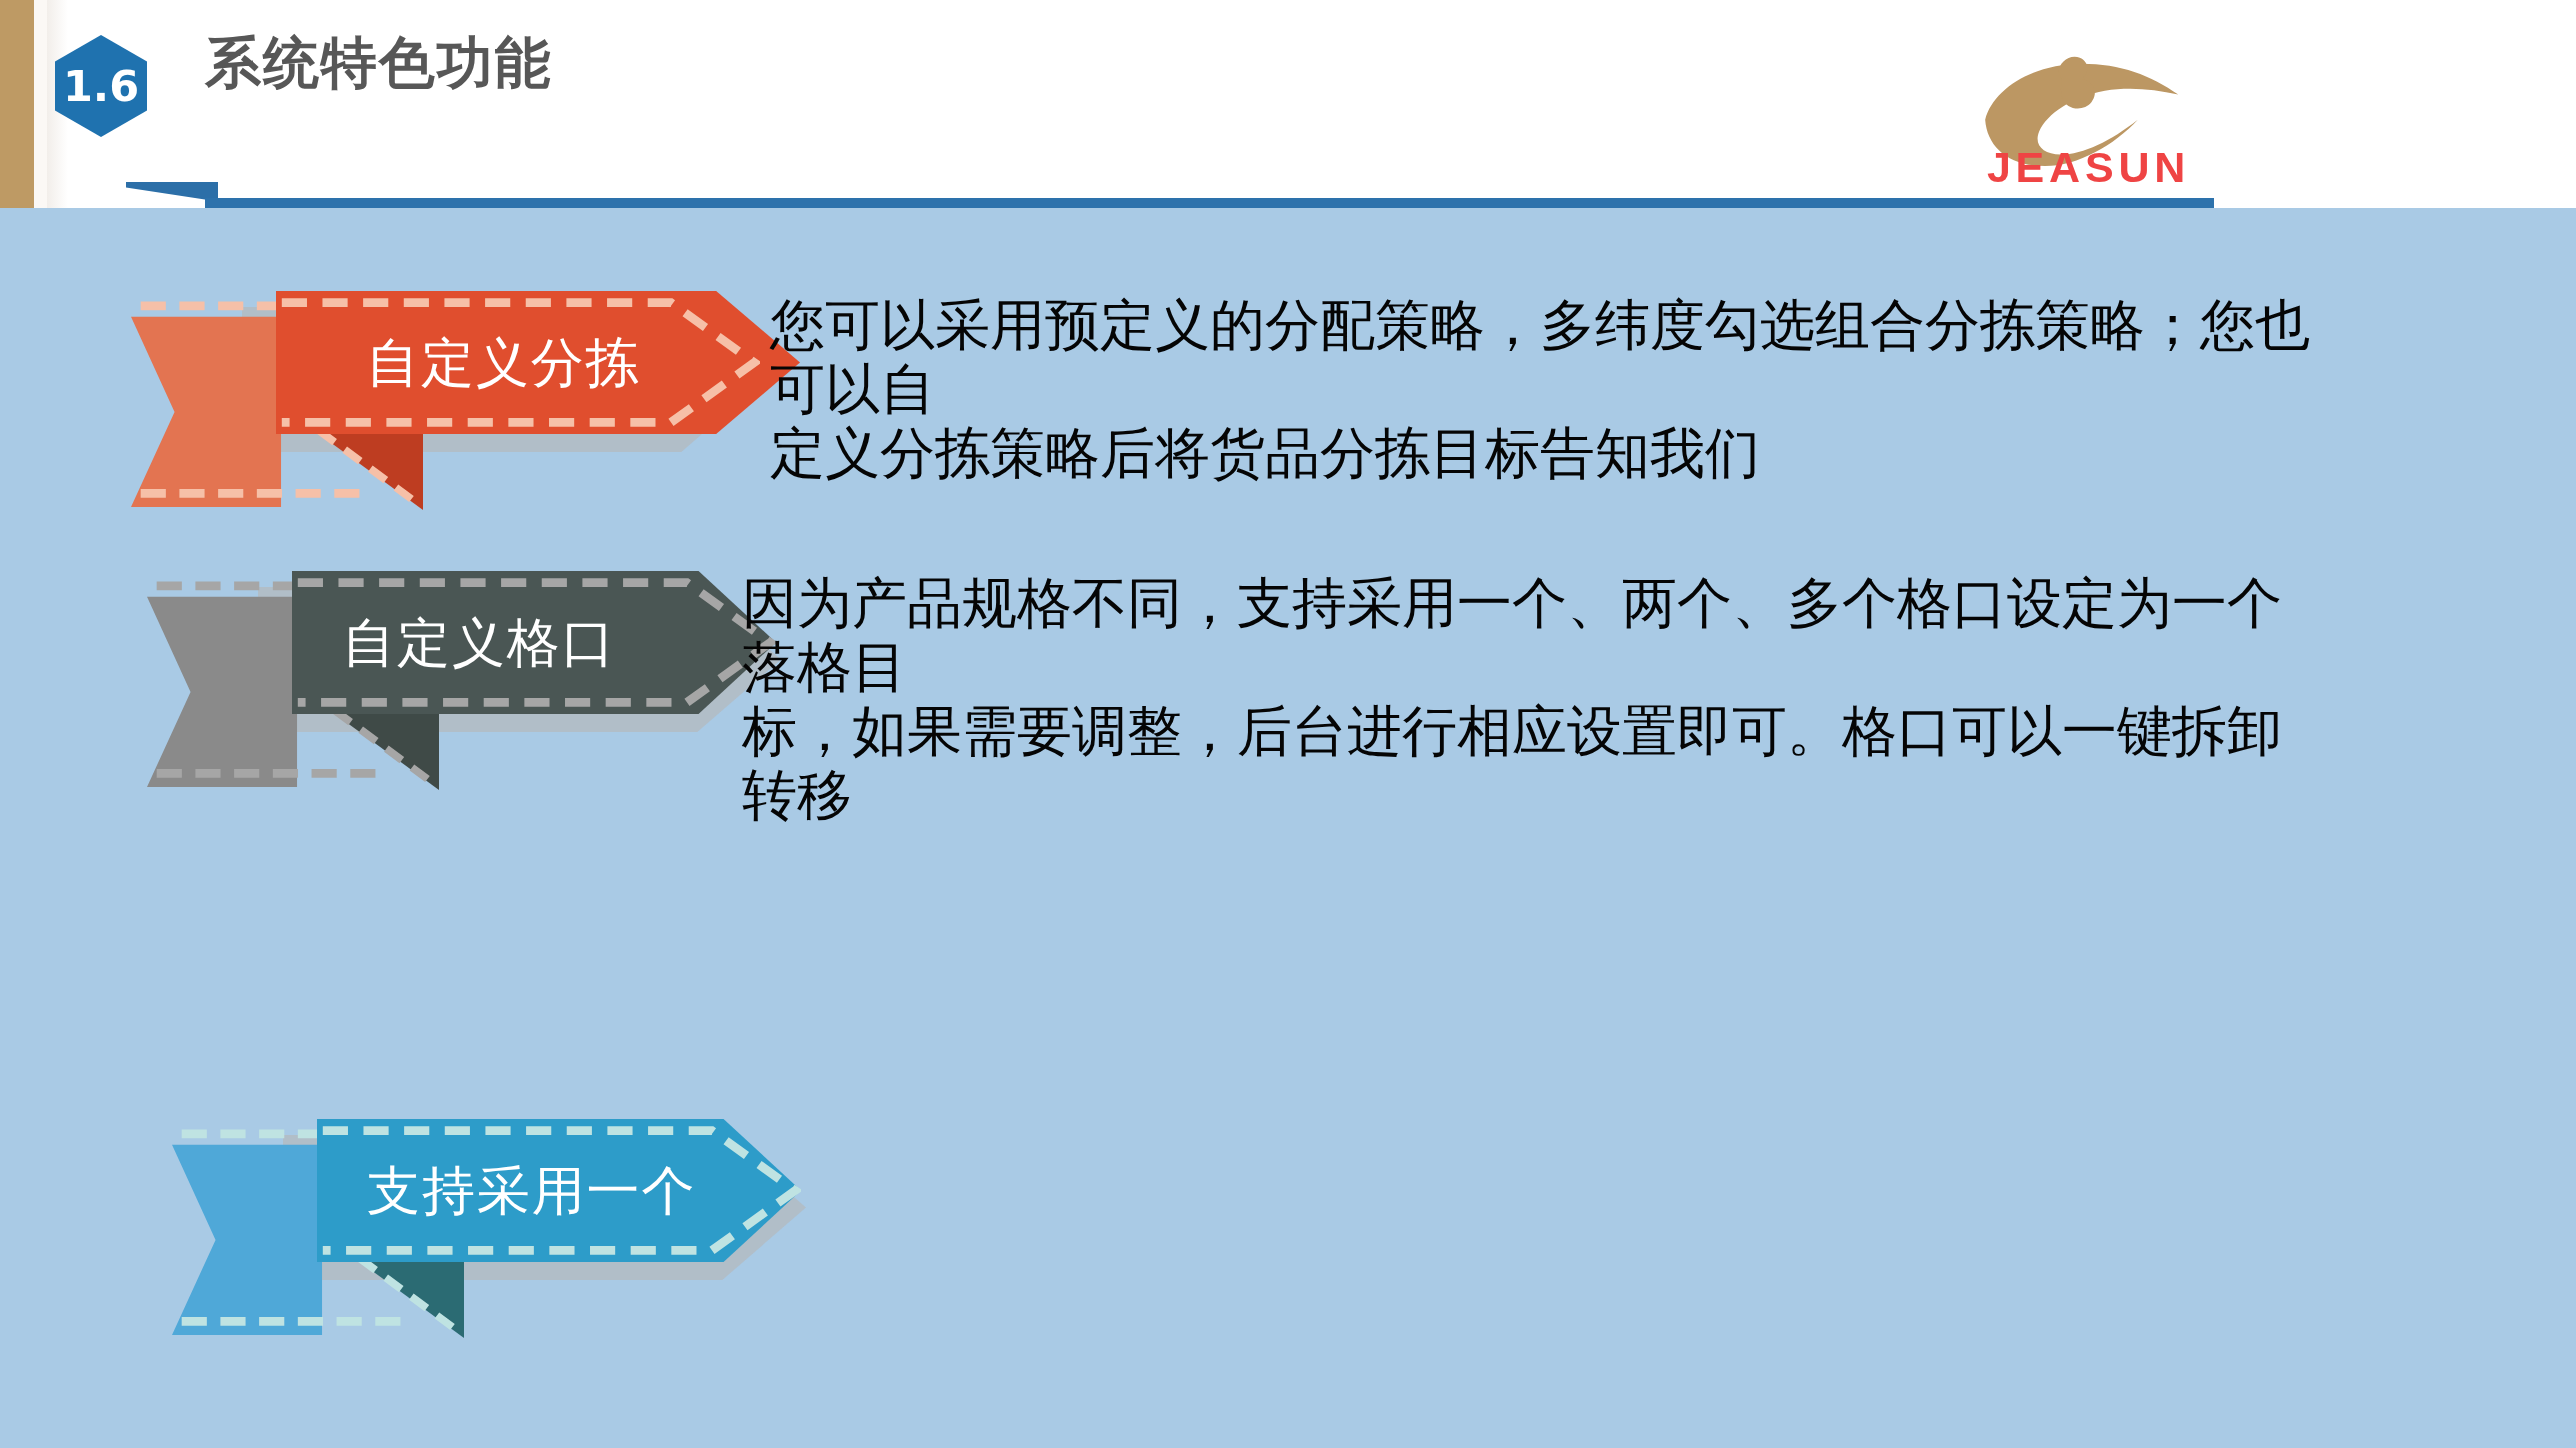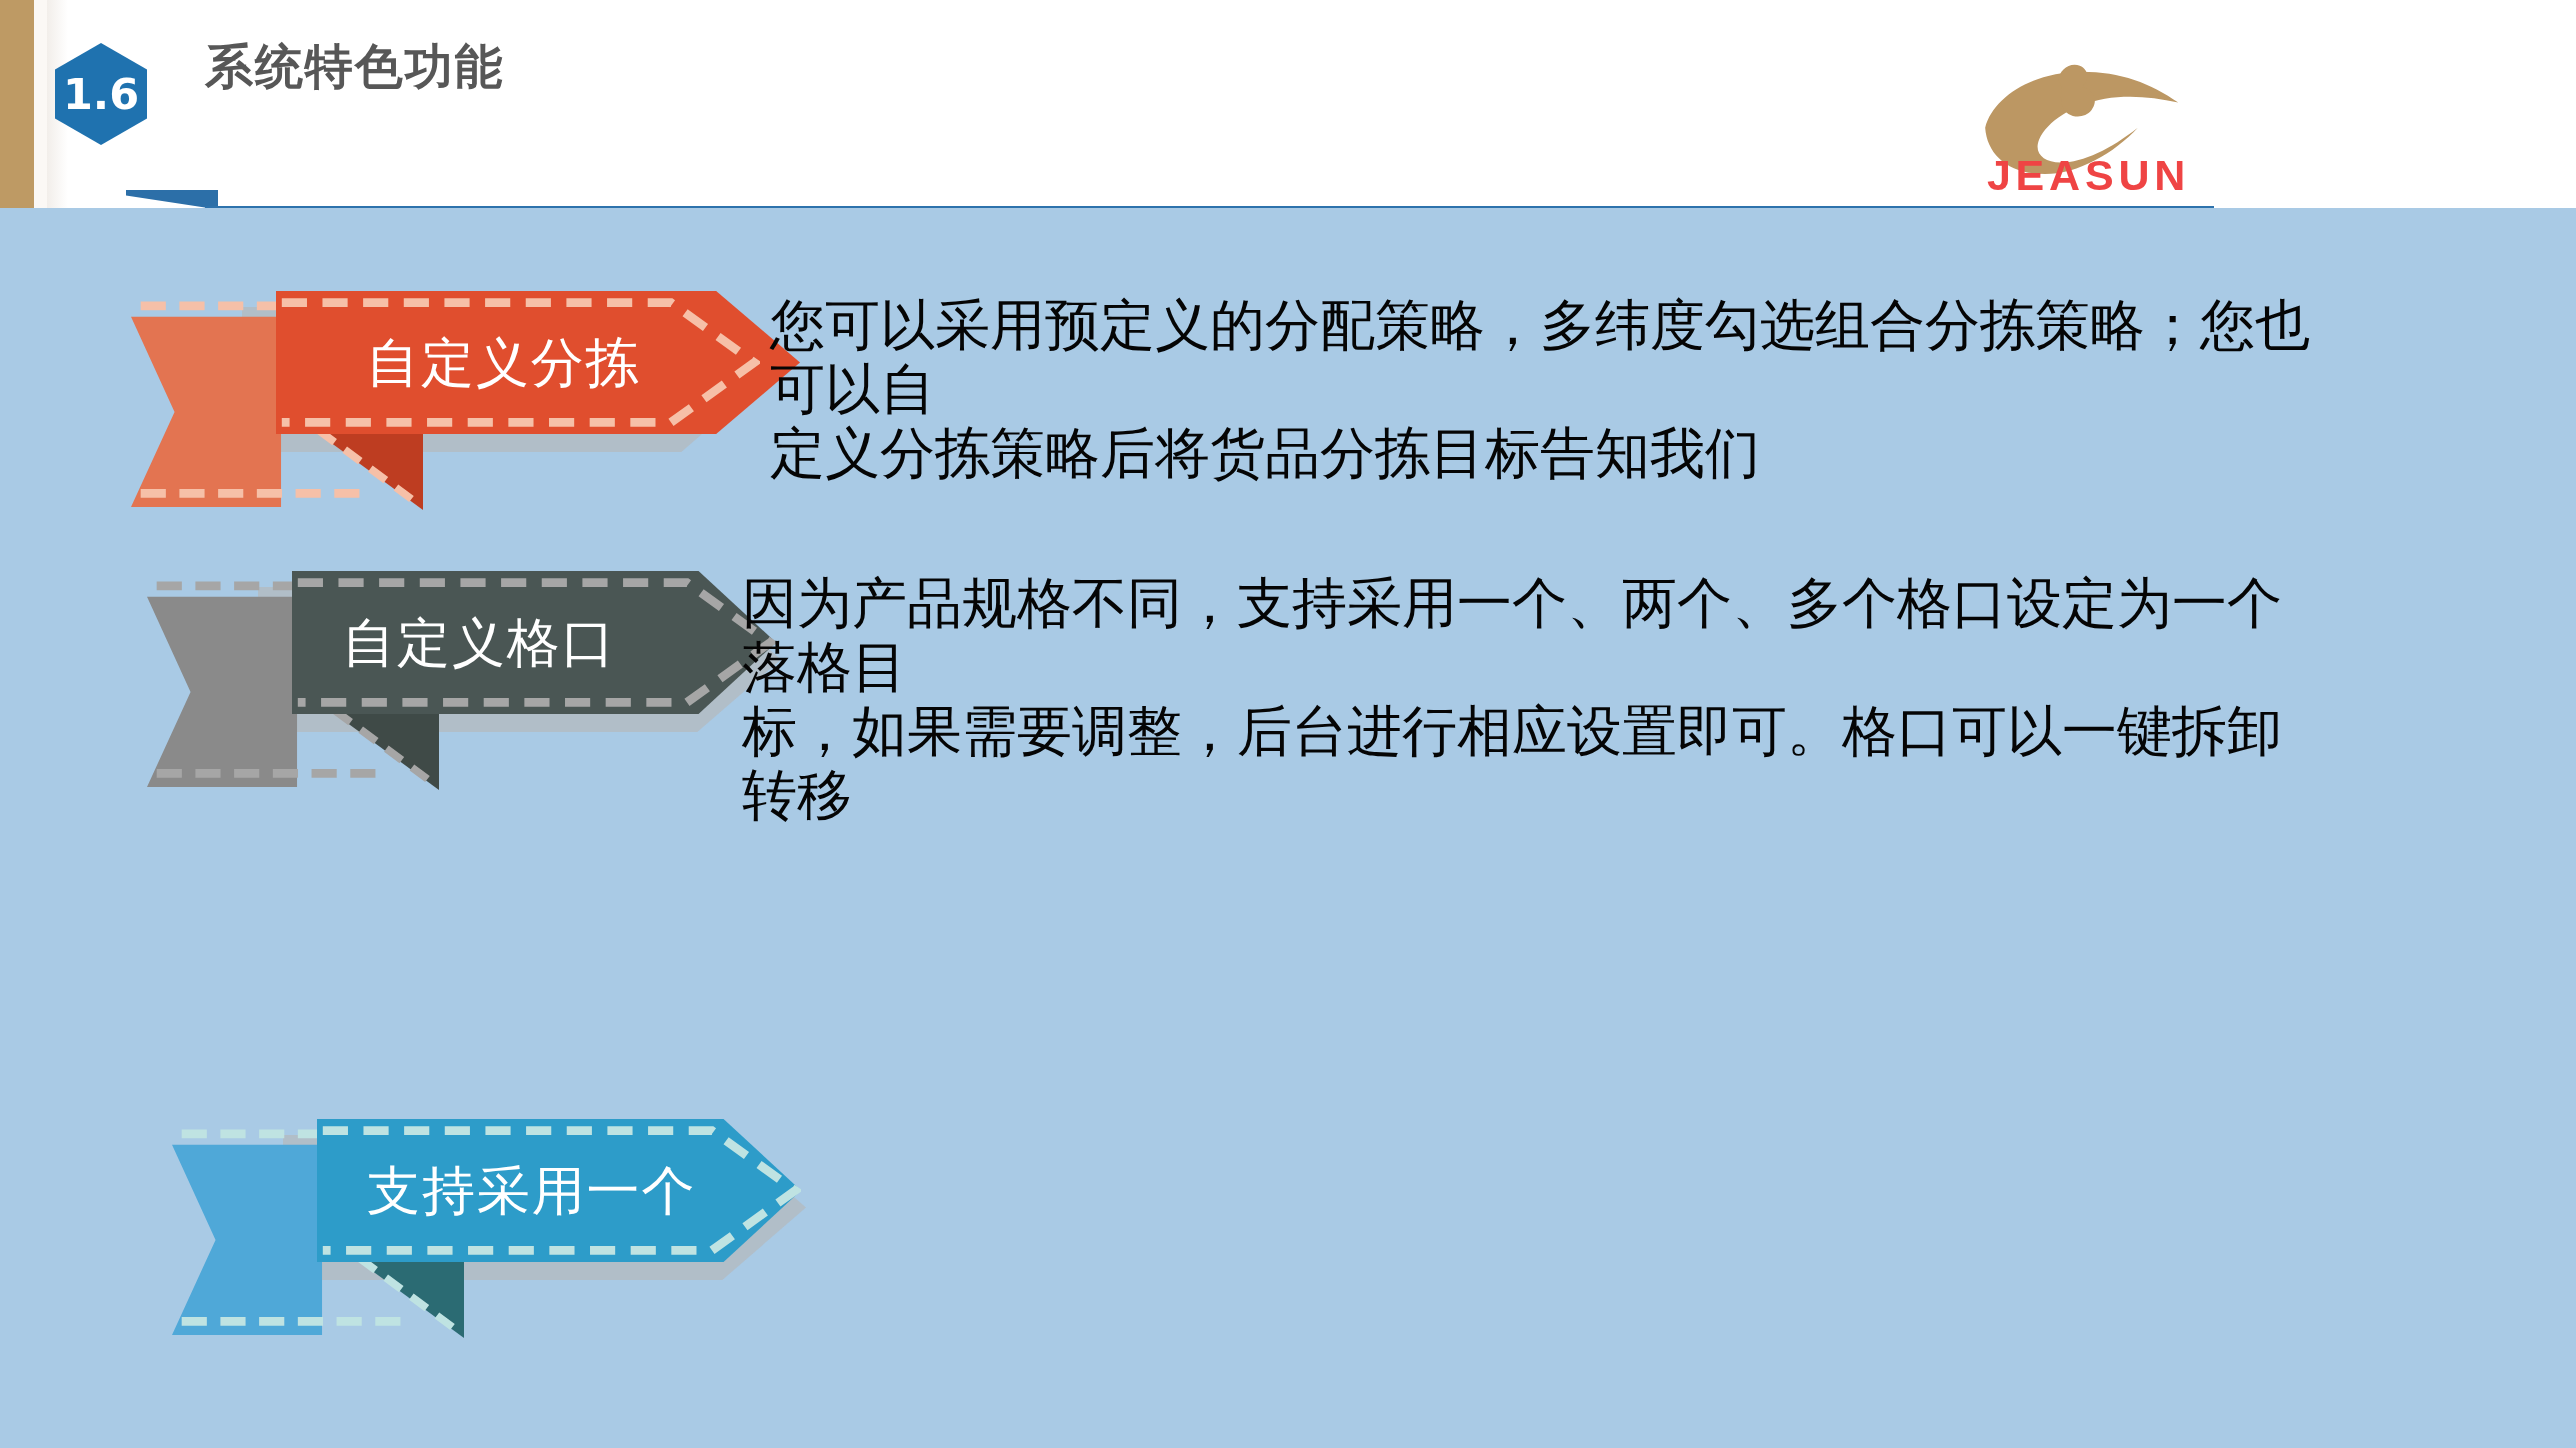--- a/index.html
+++ b/index.html
@@ -12,31 +12,31 @@
   }
   .slide{position:absolute;inset:0;background:#ffffff;}
 
   
   .edge-tan{position:absolute;left:0;top:0;width:34px;height:208px;background:#BE9A64;}
   .edge-white{position:absolute;left:34px;top:0;width:13.6px;height:208px;background:#FBF8F5;}
   .edge-grad{position:absolute;left:47px;top:0;width:21px;height:208px;
              background:linear-gradient(to right,#F2EEEA,#ffffff);}
 
   
-  .header{position:absolute;left:0;top:12px;width:2240px;height:208px;}
+  .header{position:absolute;left:0;top:4px;width:2240px;height:208px;}
   .hex{
     position:absolute;left:55px;top:31px;width:92px;height:102px;
     background:#1F72AF;
     clip-path:polygon(50% 0%,100% 26%,100% 74%,50% 100%,0% 74%,0% 26%);
     display:flex;align-items:center;justify-content:center;
   }
   .hex-label{color:#ffffff;font-size:43px;font-weight:bold;line-height:1;letter-spacing:0px;}
   .title{
     position:absolute;left:205px;top:27px;
-    font-size:48px;font-weight:bold;color:#575757;
+    font-size:56px;font-weight:bold;color:#575757;
     letter-spacing:1.9px;line-height:1.15;white-space:nowrap;
   }
   .rule-wrap{position:absolute;left:126px;top:178px;width:1965px;height:27px;}
   .rule-tri{
     position:absolute;left:0;top:0;width:92px;height:19.4px;
     background:#2C6FA8;
     clip-path:polygon(0 0,100% 0,100% 100%,0 28%);
   }
   .rule-bar{position:absolute;left:79px;top:15.5px;width:2009px;height:12.6px;background:#2D72AC;}
 

